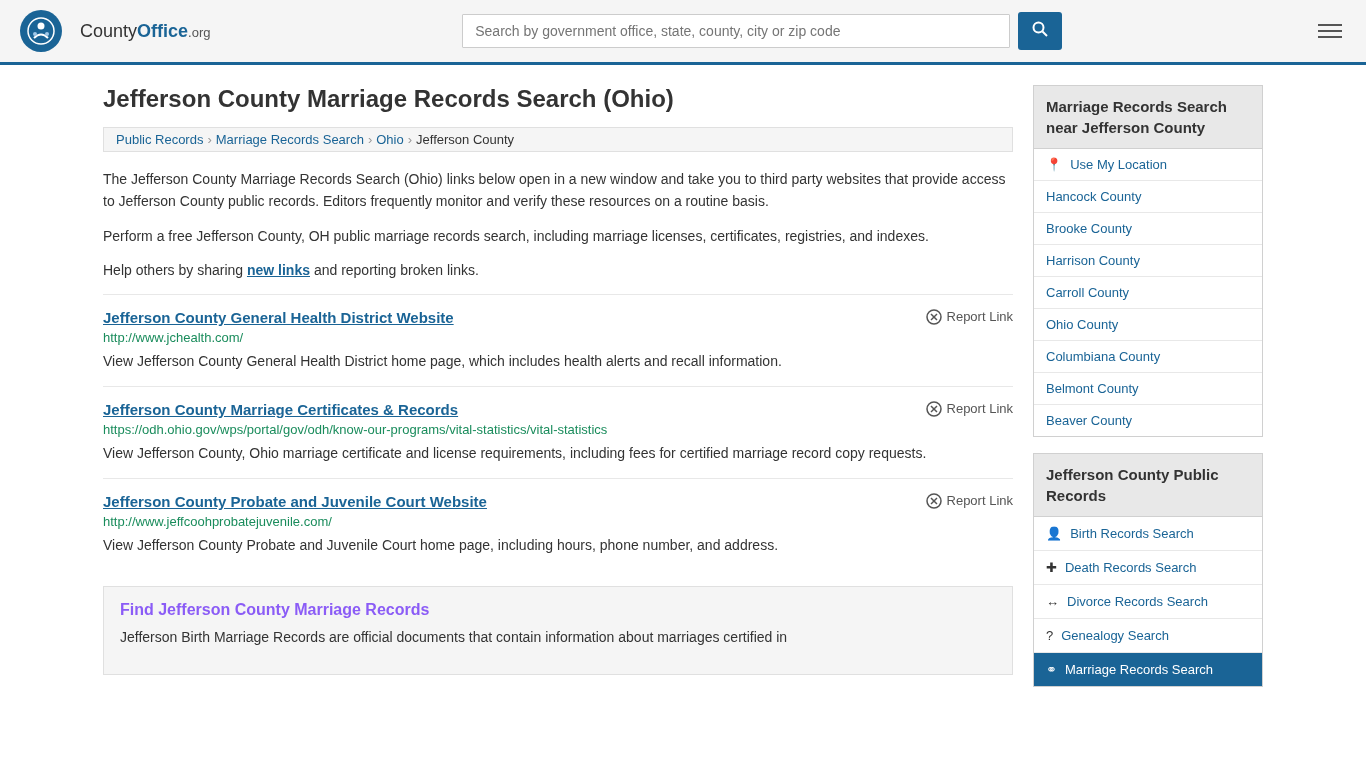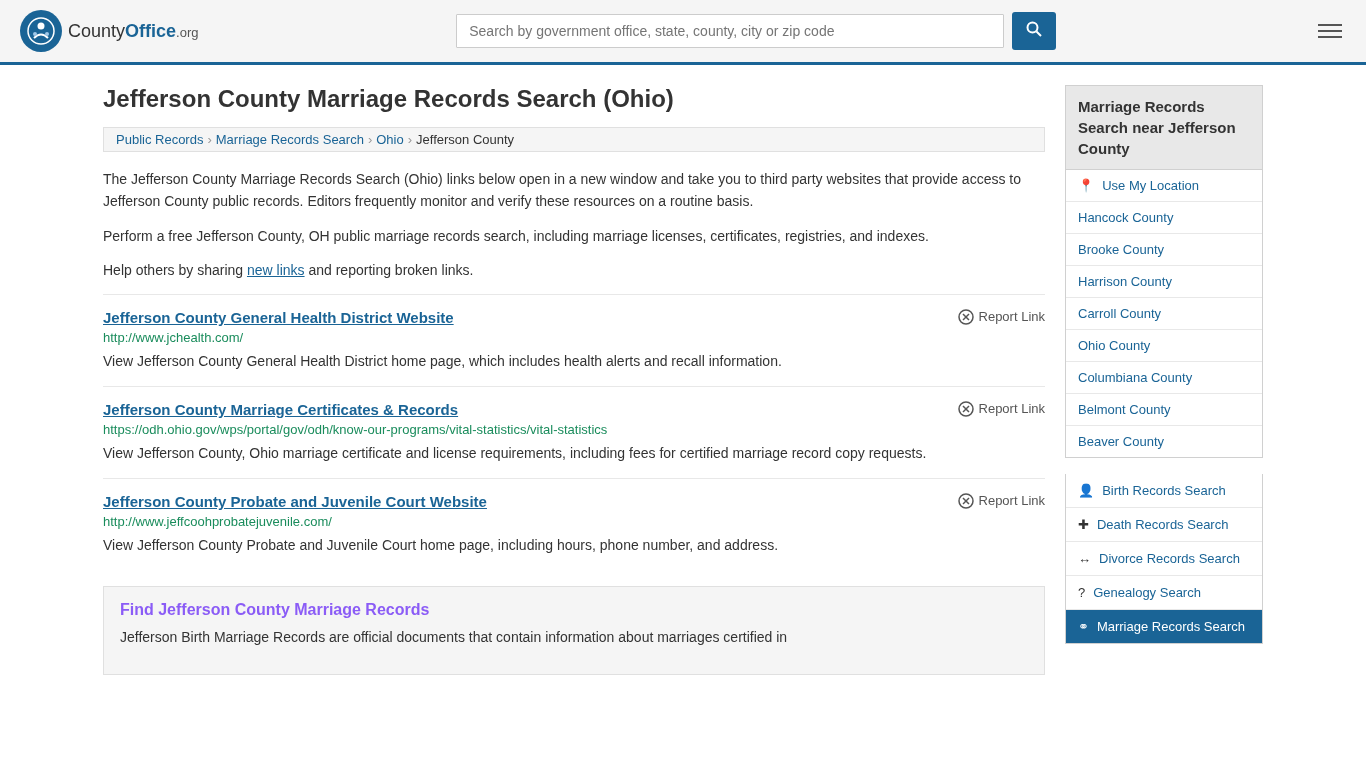--- a/index.html
+++ b/index.html
@@ -10,21 +10,21 @@
       background: #f5f5f5;
       border-bottom: 3px solid #1a6496;
       padding: 10px 20px;
       display: flex;
       align-items: center;
       justify-content: space-between;
     }
     .logo-area {
       display: flex;
       align-items: center;
-      gap: 6px;
+      gap: 18px;
       justify-content: space-between;
     }
     .logo-circle {
       width: 42px;
       height: 42px;
       background: #1a6496;
       border-radius: 50%;
       display: flex;
       align-items: center;
       justify-content: center;
@@ -80,21 +80,21 @@
       max-width: 1200px;
       margin: 0 auto;
       padding: 20px;
       display: flex;
       gap: 20px;
     }
     .content-area {
       flex: 1;
     }
     .sidebar {
-      width: 198px;
+      width: 230px;
       flex-shrink: 0;
     }
 
     
     .page-title {
       font-size: 24px;
       font-weight: bold;
       color: #333;
       margin-bottom: 14px;
     }
@@ -120,20 +120,21 @@
     
     .content-area p {
       margin-bottom: 12px;
       line-height: 1.6;
       font-size: 14px;
       color: #333;
     }
     .content-area p a {
       color: #1a6496;
       text-decoration: underline;
+      font-weight: bold;
     }
 
     
     .result-item {
       border-top: 1px solid #e8e8e8;
       padding: 14px 0;
     }
     .result-header {
       display: flex;
       justify-content: space-between;
@@ -394,20 +395,23 @@
         <li>
           <a href="#">Belmont County</a>
         </li>
         <li>
           <a href="#">Beaver County</a>
         </li>
       </ul>
     </div>
 
     <div class="sidebar-section">
+      <div class="sidebar-header">
+        <span>Jefferson County Public Records</span>
+      </div>
       <ul class="sidebar-records-list">
         <li>
           <span class="si-icon">👤</span>
           <a href="#">Birth Records Search</a>
         </li>
         <li>
           <span class="si-icon">✚</span>
           <a href="#">Death Records Search</a>
         </li>
         <li>

